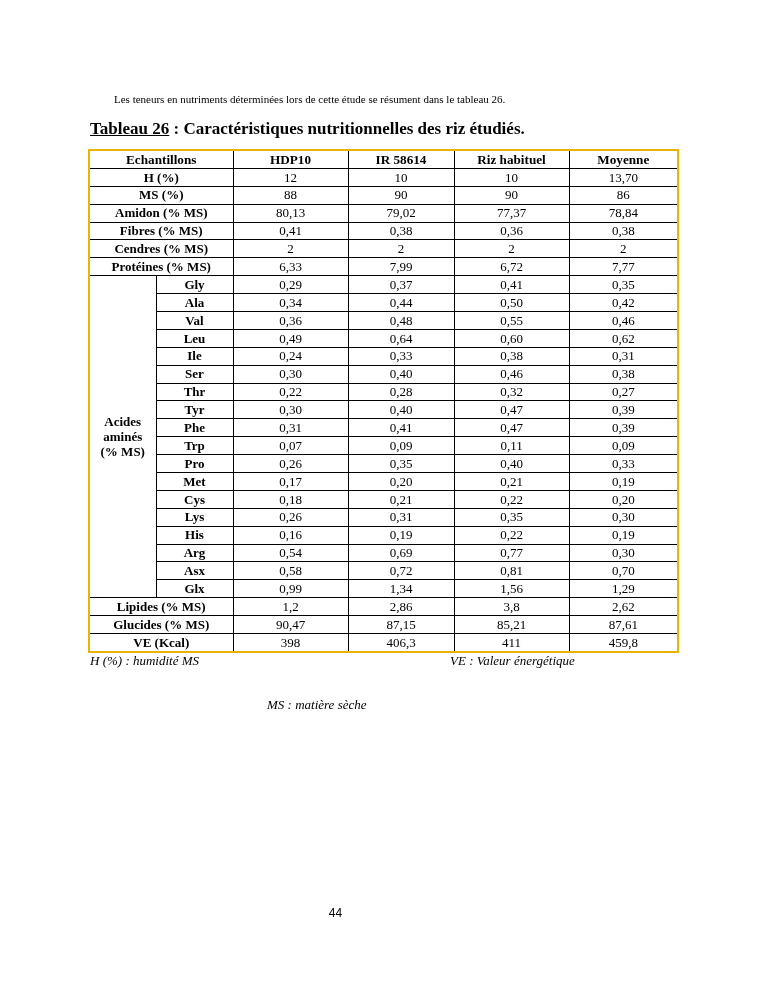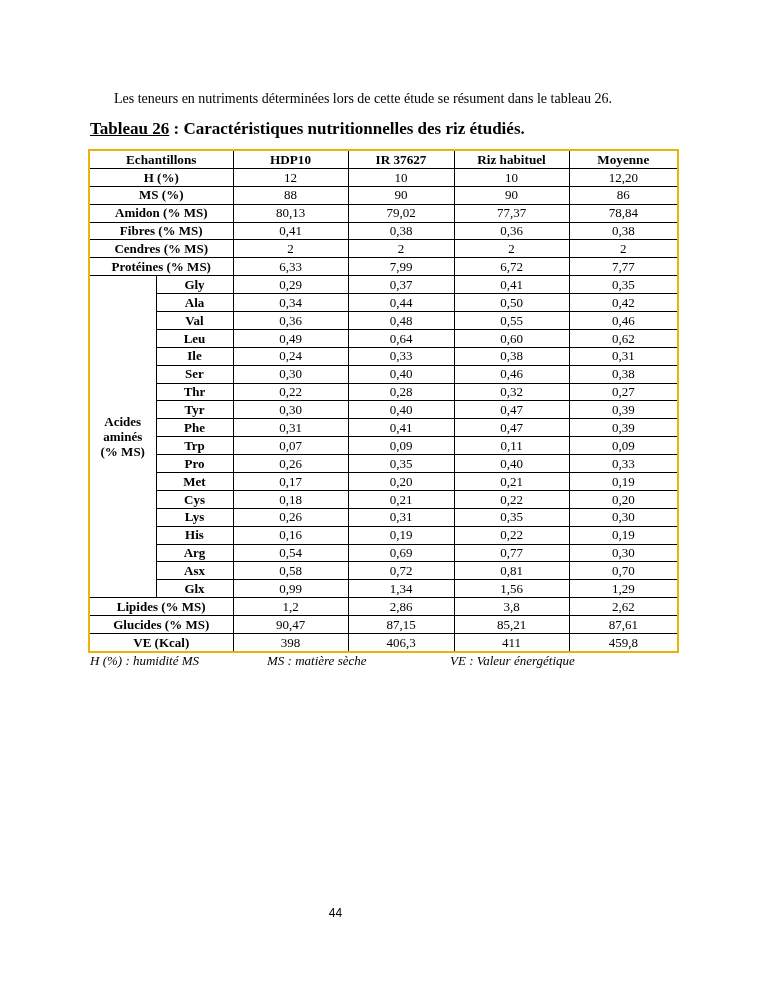--- a/index.html
+++ b/index.html
@@ -8,21 +8,21 @@
     background: #ffffff;
     position: relative;
     font-family: "Liberation Serif", "DejaVu Serif", serif;
     color: #000000;
     overflow: hidden;
   }
   .intro {
     position: absolute;
     left: 114px; top: 90px;
     width: 570px;
-    font-size: 14px;
+    font-size: 11px;
     line-height: 18px;
   }
   .caption {
     position: absolute;
     left: 90px; top: 119px;
     font-size: 17px;
     font-weight: bold;
     white-space: nowrap;
   }
   .caption .underlined { text-decoration: underline; }
@@ -50,21 +50,21 @@
   table.nutri td.group { font-weight: bold; }
   table.nutri td.group div { line-height: 15px; }
   .footnote {
     position: absolute;
     top: 653px;
     font-style: italic;
     font-size: 13px;
     white-space: nowrap;
   }
   .fn-1 { left: 90px; }
-  .fn-2 { left: 267px; }
+  .fn-2 { left: 267px; margin-top: 44px; }
   .fn-3 { left: 450px; }
   .pagenum {
     position: absolute;
     top: 906px; left: 0;
     width: 671px;
     text-align: center;
     font-family: "Liberation Sans", "DejaVu Sans", sans-serif;
     font-size: 12px;
   }
 </style>
@@ -83,30 +83,30 @@
     <col style="width:77px">
     <col style="width:115px">
     <col style="width:106px">
     <col style="width:115px">
     <col style="width:109px">
   </colgroup>
   <tbody id="nutri-tbody">
       <tr>
         <th colspan="2">Echantillons</th>
         <th>HDP10</th>
-        <th>IR 37627</th>
+        <th>IR 58614</th>
         <th>Riz habituel</th>
         <th>Moyenne</th>
       </tr>
       <tr>
         <td class="label" colspan="2">H (%)</td>
         <td>12</td>
         <td>10</td>
         <td>10</td>
-        <td>12,20</td>
+        <td>13,70</td>
       </tr>
       <tr>
         <td class="label" colspan="2">MS (%)</td>
         <td>88</td>
         <td>90</td>
         <td>90</td>
         <td>86</td>
       </tr>
       <tr>
         <td class="label" colspan="2">Amidon (% MS)</td>

